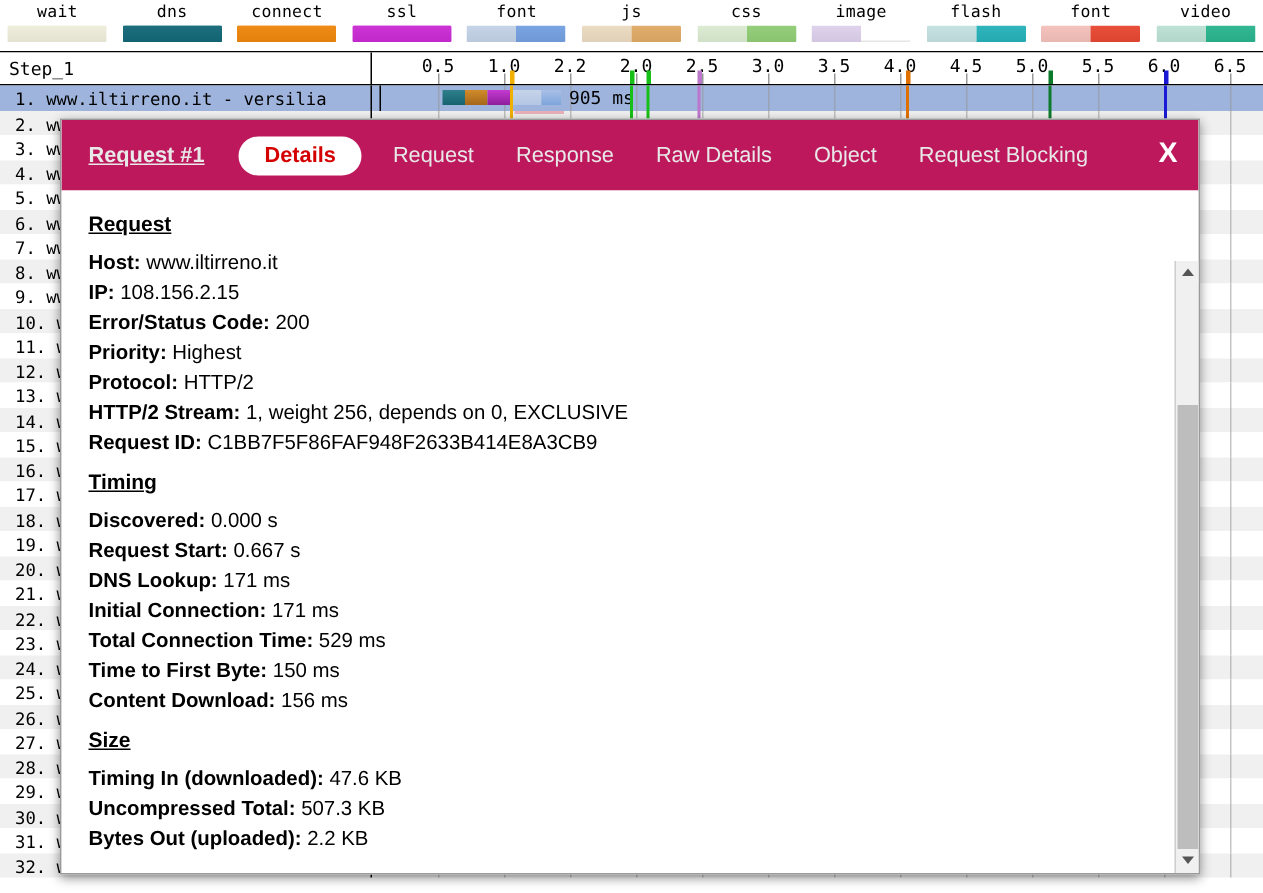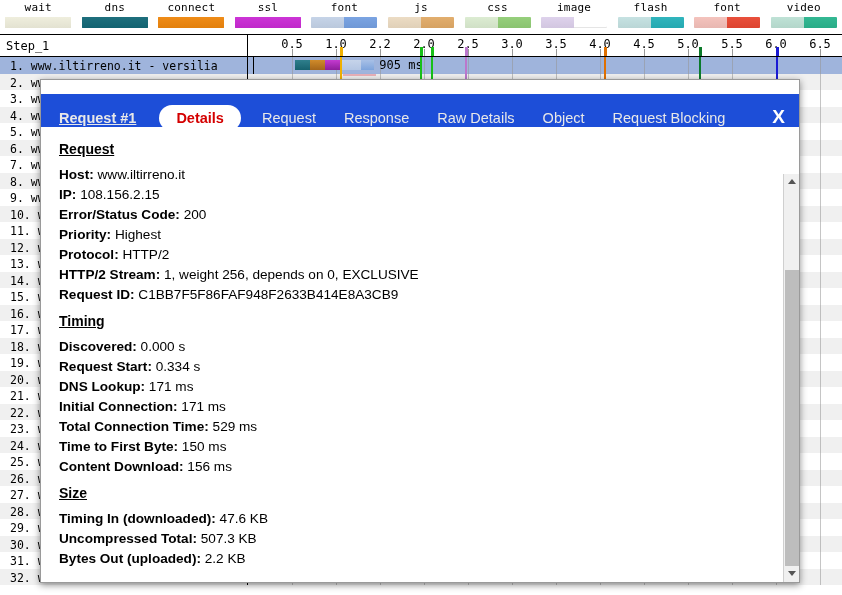--- a/index.html
+++ b/index.html
@@ -129,22 +129,21 @@
   #dialog {
     position: absolute; left: 40px; top: 79px;
     width: 760px; height: 504px;
     background: #ffffff;
     border: 1px solid #9a9a9a;
     box-shadow: 0 2px 7px rgba(0,0,0,.45);
     overflow: hidden;
   }
   #dialog-header {
     position: relative; width: 100%; height: 47px;
-    background: #1d4ed8;
-    margin-top: 14px;
+    background: #be185d;
   }
   .tabs { position: absolute; left: 0; top: 0; height: 47px; display: flex; align-items: center; }
   .tab {
     color: #e8e8e8; font-size: 14.5px; font-family: "Liberation Sans", sans-serif;
     padding: 0 14px; cursor: pointer; white-space: nowrap;
   }
   .tab.title { font-weight: bold; text-decoration: underline; padding-left: 18px; padding-right: 16px; }
   .tab.active {
     background: #ffffff; color: #d40000; font-weight: bold;
     border-radius: 16px; padding: 5px 17px; margin: 0 7px;
@@ -1000,21 +999,21 @@
           <div class="sec-title">Request</div>
           <div class="kv"><span class="k">Host:</span><span class="v"> www.iltirreno.it</span></div>
           <div class="kv"><span class="k">IP:</span><span class="v"> 108.156.2.15</span></div>
           <div class="kv"><span class="k">Error/Status Code:</span><span class="v"> 200</span></div>
           <div class="kv"><span class="k">Priority:</span><span class="v"> Highest</span></div>
           <div class="kv"><span class="k">Protocol:</span><span class="v"> HTTP/2</span></div>
           <div class="kv"><span class="k">HTTP/2 Stream:</span><span class="v"> 1, weight 256, depends on 0, EXCLUSIVE</span></div>
           <div class="kv"><span class="k">Request ID:</span><span class="v"> C1BB7F5F86FAF948F2633B414E8A3CB9</span></div>
           <div class="sec-title">Timing</div>
           <div class="kv"><span class="k">Discovered:</span><span class="v"> 0.000 s</span></div>
-          <div class="kv"><span class="k">Request Start:</span><span class="v"> 0.334 s</span></div>
+          <div class="kv"><span class="k">Request Start:</span><span class="v"> 0.667 s</span></div>
           <div class="kv"><span class="k">DNS Lookup:</span><span class="v"> 171 ms</span></div>
           <div class="kv"><span class="k">Initial Connection:</span><span class="v"> 171 ms</span></div>
           <div class="kv"><span class="k">Total Connection Time:</span><span class="v"> 529 ms</span></div>
           <div class="kv"><span class="k">Time to First Byte:</span><span class="v"> 150 ms</span></div>
           <div class="kv"><span class="k">Content Download:</span><span class="v"> 156 ms</span></div>
           <div class="sec-title">Size</div>
           <div class="kv"><span class="k">Timing In (downloaded):</span><span class="v"> 47.6 KB</span></div>
           <div class="kv"><span class="k">Uncompressed Total:</span><span class="v"> 507.3 KB</span></div>
           <div class="kv"><span class="k">Bytes Out (uploaded):</span><span class="v"> 2.2 KB</span></div>
         </div>

